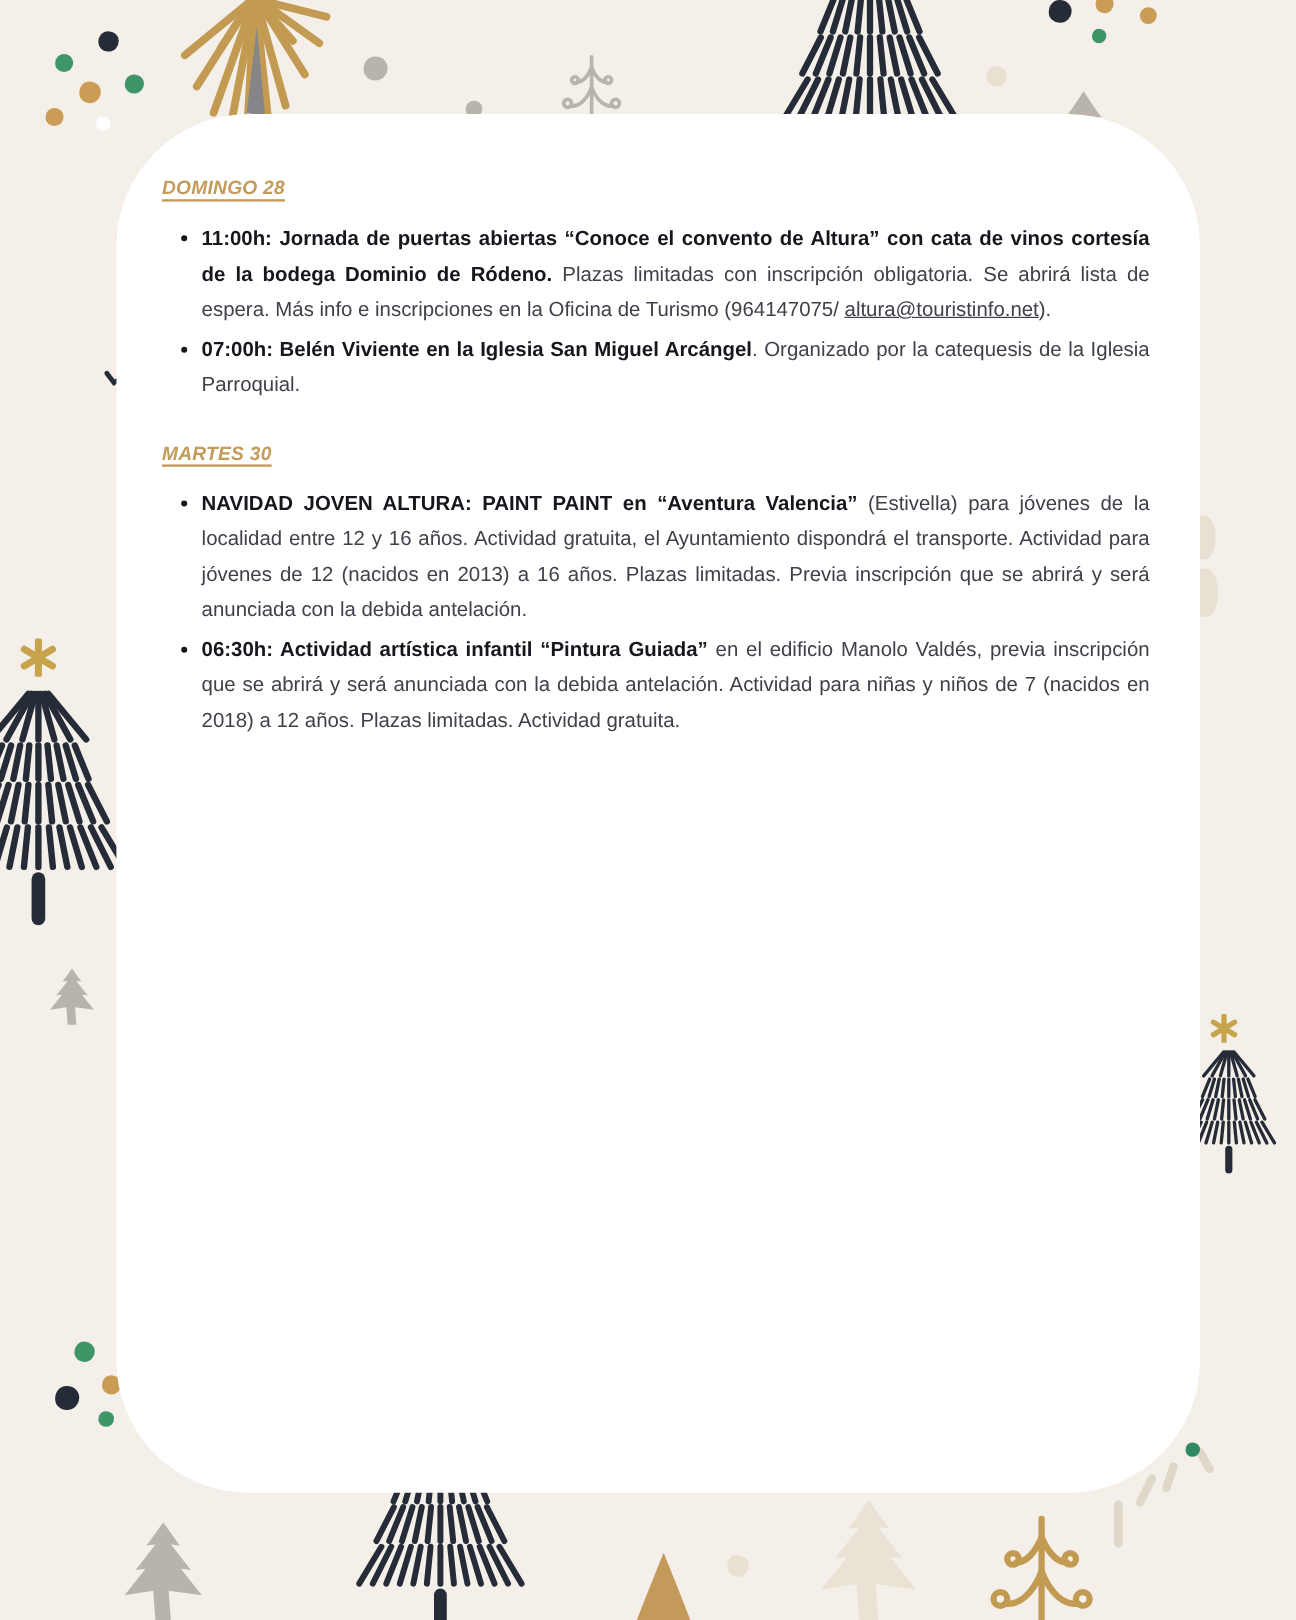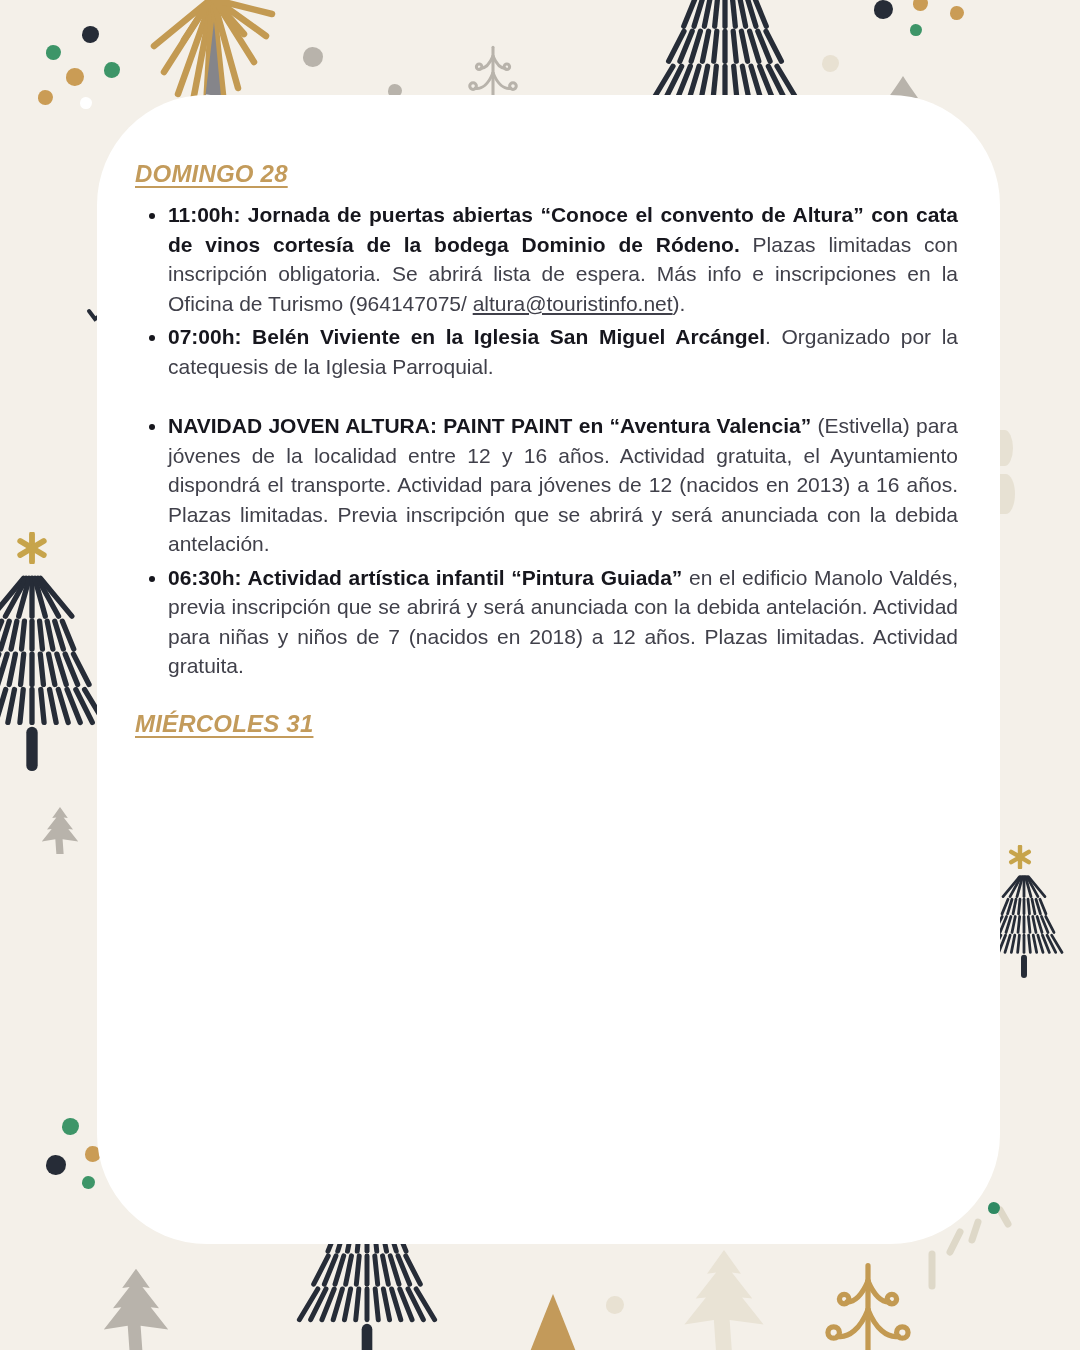--- a/index.html
+++ b/index.html
@@ -9,25 +9,25 @@
 
   
   .deco{position:absolute;z-index:1;}
   .dot{position:absolute;z-index:1;border-radius:47% 53% 51% 49% / 52% 48% 54% 46%;}
 
   
   .card{position:absolute;z-index:2;left:97px;top:95px;width:903px;height:1149px;
         background:#ffffff;border-radius:110px;
         padding:50px 42px 0 38px;box-sizing:border-box;}
 
-  .section-title{font-size:24px;line-height:26px;font-weight:700;font-style:italic;
-        color:#c39b5b;margin:16px 0 13px 0;letter-spacing:.2px;
+  .section-title{font-size:16px;line-height:26px;font-weight:700;font-style:italic;
+        color:#c39b5b;margin:0 0 13px 0;letter-spacing:.2px;
         text-decoration:underline;text-decoration-thickness:2px;text-underline-offset:4px;}
   ul.events{list-style:disc outside;margin:0 0 30px 0;padding:0 0 0 33px;}
-  ul.events li{font-size:21px;line-height:29.5px;color:#40404a;
+  ul.events li{font-size:17px;line-height:29.5px;color:#40404a;
         text-align:justify;margin:0 0 4px 0;}
   ul.events li::marker{color:#16161d;}
   .seg-bold{font-weight:700;color:#16161d;}
   .seg-link{color:#40404a;text-decoration:underline;}
 
   svg{display:block;}
 </style>
 </head>
 <body>
 
@@ -335,28 +335,28 @@
         <li>
           <span class="seg-bold">11:00h: Jornada de puertas abiertas “Conoce el convento de Altura” con cata de vinos cortesía de la bodega Dominio de Ródeno.</span><span> Plazas limitadas con inscripción obligatoria. Se abrirá lista de espera. Más info e inscripciones en la Oficina de Turismo (964147075/ </span><a class="seg-link">altura@touristinfo.net</a><span>).</span>
         </li>
         <li>
           <span class="seg-bold">07:00h: Belén Viviente en la Iglesia San Miguel Arcángel</span><span>. Organizado por la catequesis de la Iglesia Parroquial.</span>
         </li>
       </ul>
     </section>
 
     <section>
+      <h2 class="section-title">MARTES 30</h2>
       <ul class="events">
         <li>
           <span class="seg-bold">NAVIDAD JOVEN ALTURA: PAINT PAINT en “Aventura Valencia”</span><span> (Estivella) para jóvenes de la localidad entre 12 y 16 años. Actividad gratuita, el Ayuntamiento dispondrá el transporte. Actividad para jóvenes de 12 (nacidos en 2013) a 16 años. Plazas limitadas. Previa inscripción que se abrirá y será anunciada con la debida antelación.</span>
         </li>
         <li>
           <span class="seg-bold">06:30h: Actividad artística infantil “Pintura Guiada”</span><span> en el edificio Manolo Valdés, previa inscripción que se abrirá y será anunciada con la debida antelación. Actividad para niñas y niños de 7 (nacidos en 2018) a 12 años. Plazas limitadas. Actividad gratuita.</span>
         </li>
       </ul>
     </section>
 
     <section>
-      <h2 class="section-title">MIÉRCOLES 31</h2>
     </section>
 
   </div>
 </div>
 
 </body></html>

